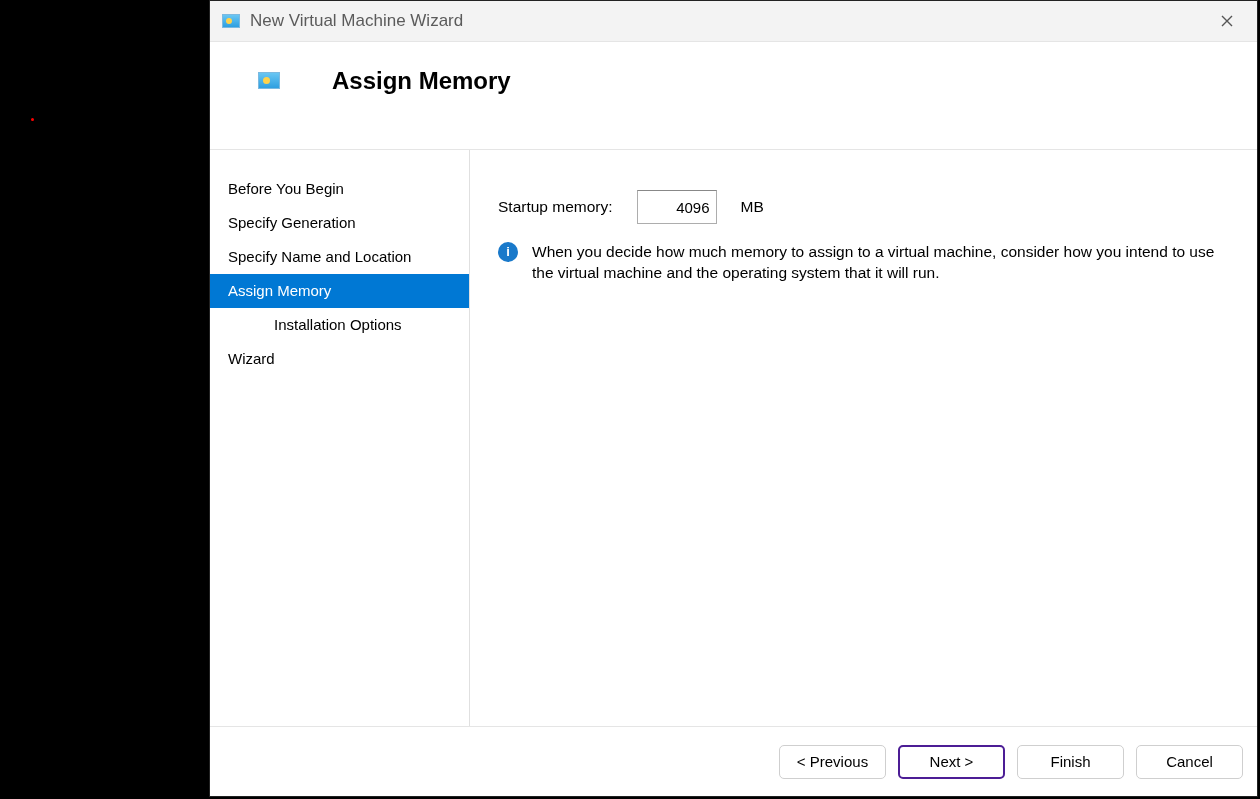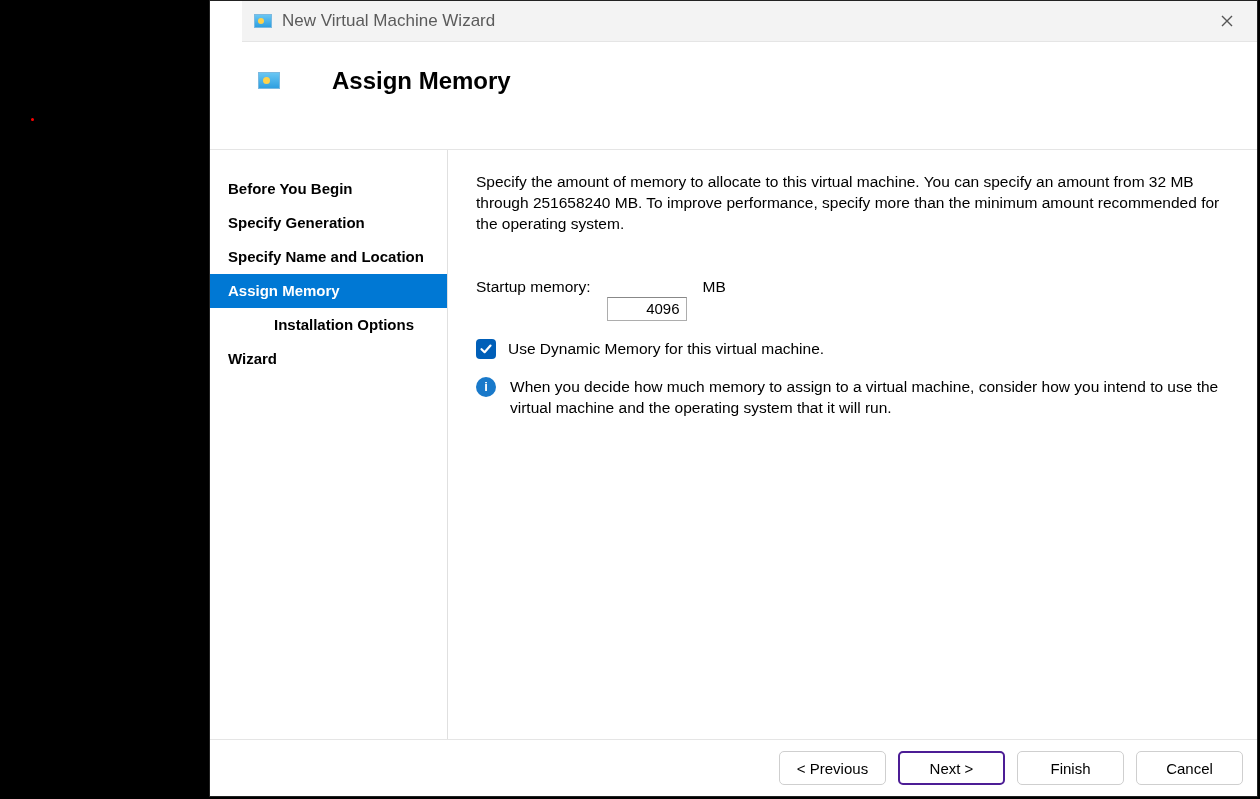--- a/index.html
+++ b/index.html
@@ -28,21 +28,20 @@
       display: flex;
       flex-direction: column;
     }
     .titlebar {
       height: 41px;
       background: #f3f3f3;
       display: flex;
       align-items: center;
       padding: 12px 8px;
       border-bottom: 1px solid #e5e5e5;
-      margin-left: 32px;
     }
     .titlebar .title-icon {
       width: 18px; height: 14px;
       margin-left: 4px;
       margin-right: 10px;
       background: linear-gradient(#69c6f3, #2e9fe0);
       border: 1px solid #7bb9e0;
       position: relative;
     }
     .titlebar .title-icon::after {
@@ -97,24 +96,23 @@
       font-weight: 700;
       color: #000;
       margin-top: -30px;
     }
     .body {
       flex: 1;
       display: flex;
       min-height: 0;
     }
     .sidebar {
-      width: 238px;
+      width: 260px;
       padding-top: 22px;
       border-right: 1px solid #e0e0e0;
-      font-weight: bold;
     }
     .sidebar-item {
       height: 34px;
       line-height: 34px;
       padding-left: 18px;
       font-size: 15px;
       color: #000;
       cursor: pointer;
       white-space: nowrap;
     }
@@ -127,32 +125,31 @@
       flex: 1;
       padding: 22px 22px 10px 28px;
       color: #000;
       font-size: 15.5px;
     }
     .desc { line-height: 1.35; }
     .mem-row {
       margin-top: 18px;
       display: flex;
       align-items: center;
-      gap: 16px;
+      gap: 24px;
     }
     .mem-input {
       width: 80px;
-      height: 24px;
+      height: 34px;
       text-align: right;
       padding: 1px 6px;
       font-size: 15px;
       border: 1px solid #adadad;
       border-top-color: #888;
       background: #fff;
-      margin-top: 44px;
     }
     .check-row {
       margin-top: 18px;
       display: flex;
       align-items: center;
       gap: 12px;
     }
     .chk {
       width: 20px; height: 20px;
       border-radius: 4px;
@@ -174,21 +171,21 @@
       background: #1979ca;
       color: #fff;
       font-weight: 700;
       font-size: 13px;
       text-align: center;
       line-height: 20px;
       flex: 0 0 auto;
       font-family: "Segoe UI", sans-serif;
     }
     .footer {
-      height: 57px;
+      height: 70px;
       border-top: 1px solid #e5e5e5;
       display: flex;
       align-items: center;
       justify-content: flex-end;
       padding-right: 14px;
       gap: 12px;
     }
     .btn {
       min-width: 107px;
       height: 34px;
@@ -230,36 +227,27 @@
     <div class="sidebar" id="sidebar">
         <div class="sidebar-item">Before You Begin</div>
         <div class="sidebar-item">Specify Generation</div>
         <div class="sidebar-item">Specify Name and Location</div>
         <div class="sidebar-item active">Assign Memory</div>
         <div class="sidebar-item indent">Installation Options</div>
         <div class="sidebar-item">Wizard</div>
       </div>
 
     <div class="content">
-      <div class="desc">Specify the amount of memory to allocate to this virtual machine. You can specify an amount from 32 MB through 251658240 MB. To improve performance, specify more than the minimum amount recommended for the operating system.</div>
 
       <div class="mem-row">
         <span>Startup memory:</span>
         <input class="mem-input" value="4096" style="">
         <span>MB</span>
       </div>
 
-      <div class="check-row">
-        <div class="chk">
-          <svg width="14" height="14" viewBox="0 0 14 14">
-              <path d="M2.5 7.2 L5.6 10.2 L11.5 3.6" stroke="#fff" stroke-width="2.2" fill="none" stroke-linecap="round" stroke-linejoin="round"></path>
-            </svg>
-        </div>
-        <span>Use Dynamic Memory for this virtual machine.</span>
-      </div>
 
       <div class="info-row">
         <div class="info-icon">i</div>
         <div style="line-height:1.35;">When you decide how much memory to assign to a virtual machine, consider how you intend to use the virtual machine and the operating system that it will run.</div>
       </div>
     </div>
   </div>
 
   <div class="footer">
     <button class="btn">&lt; Previous</button>

